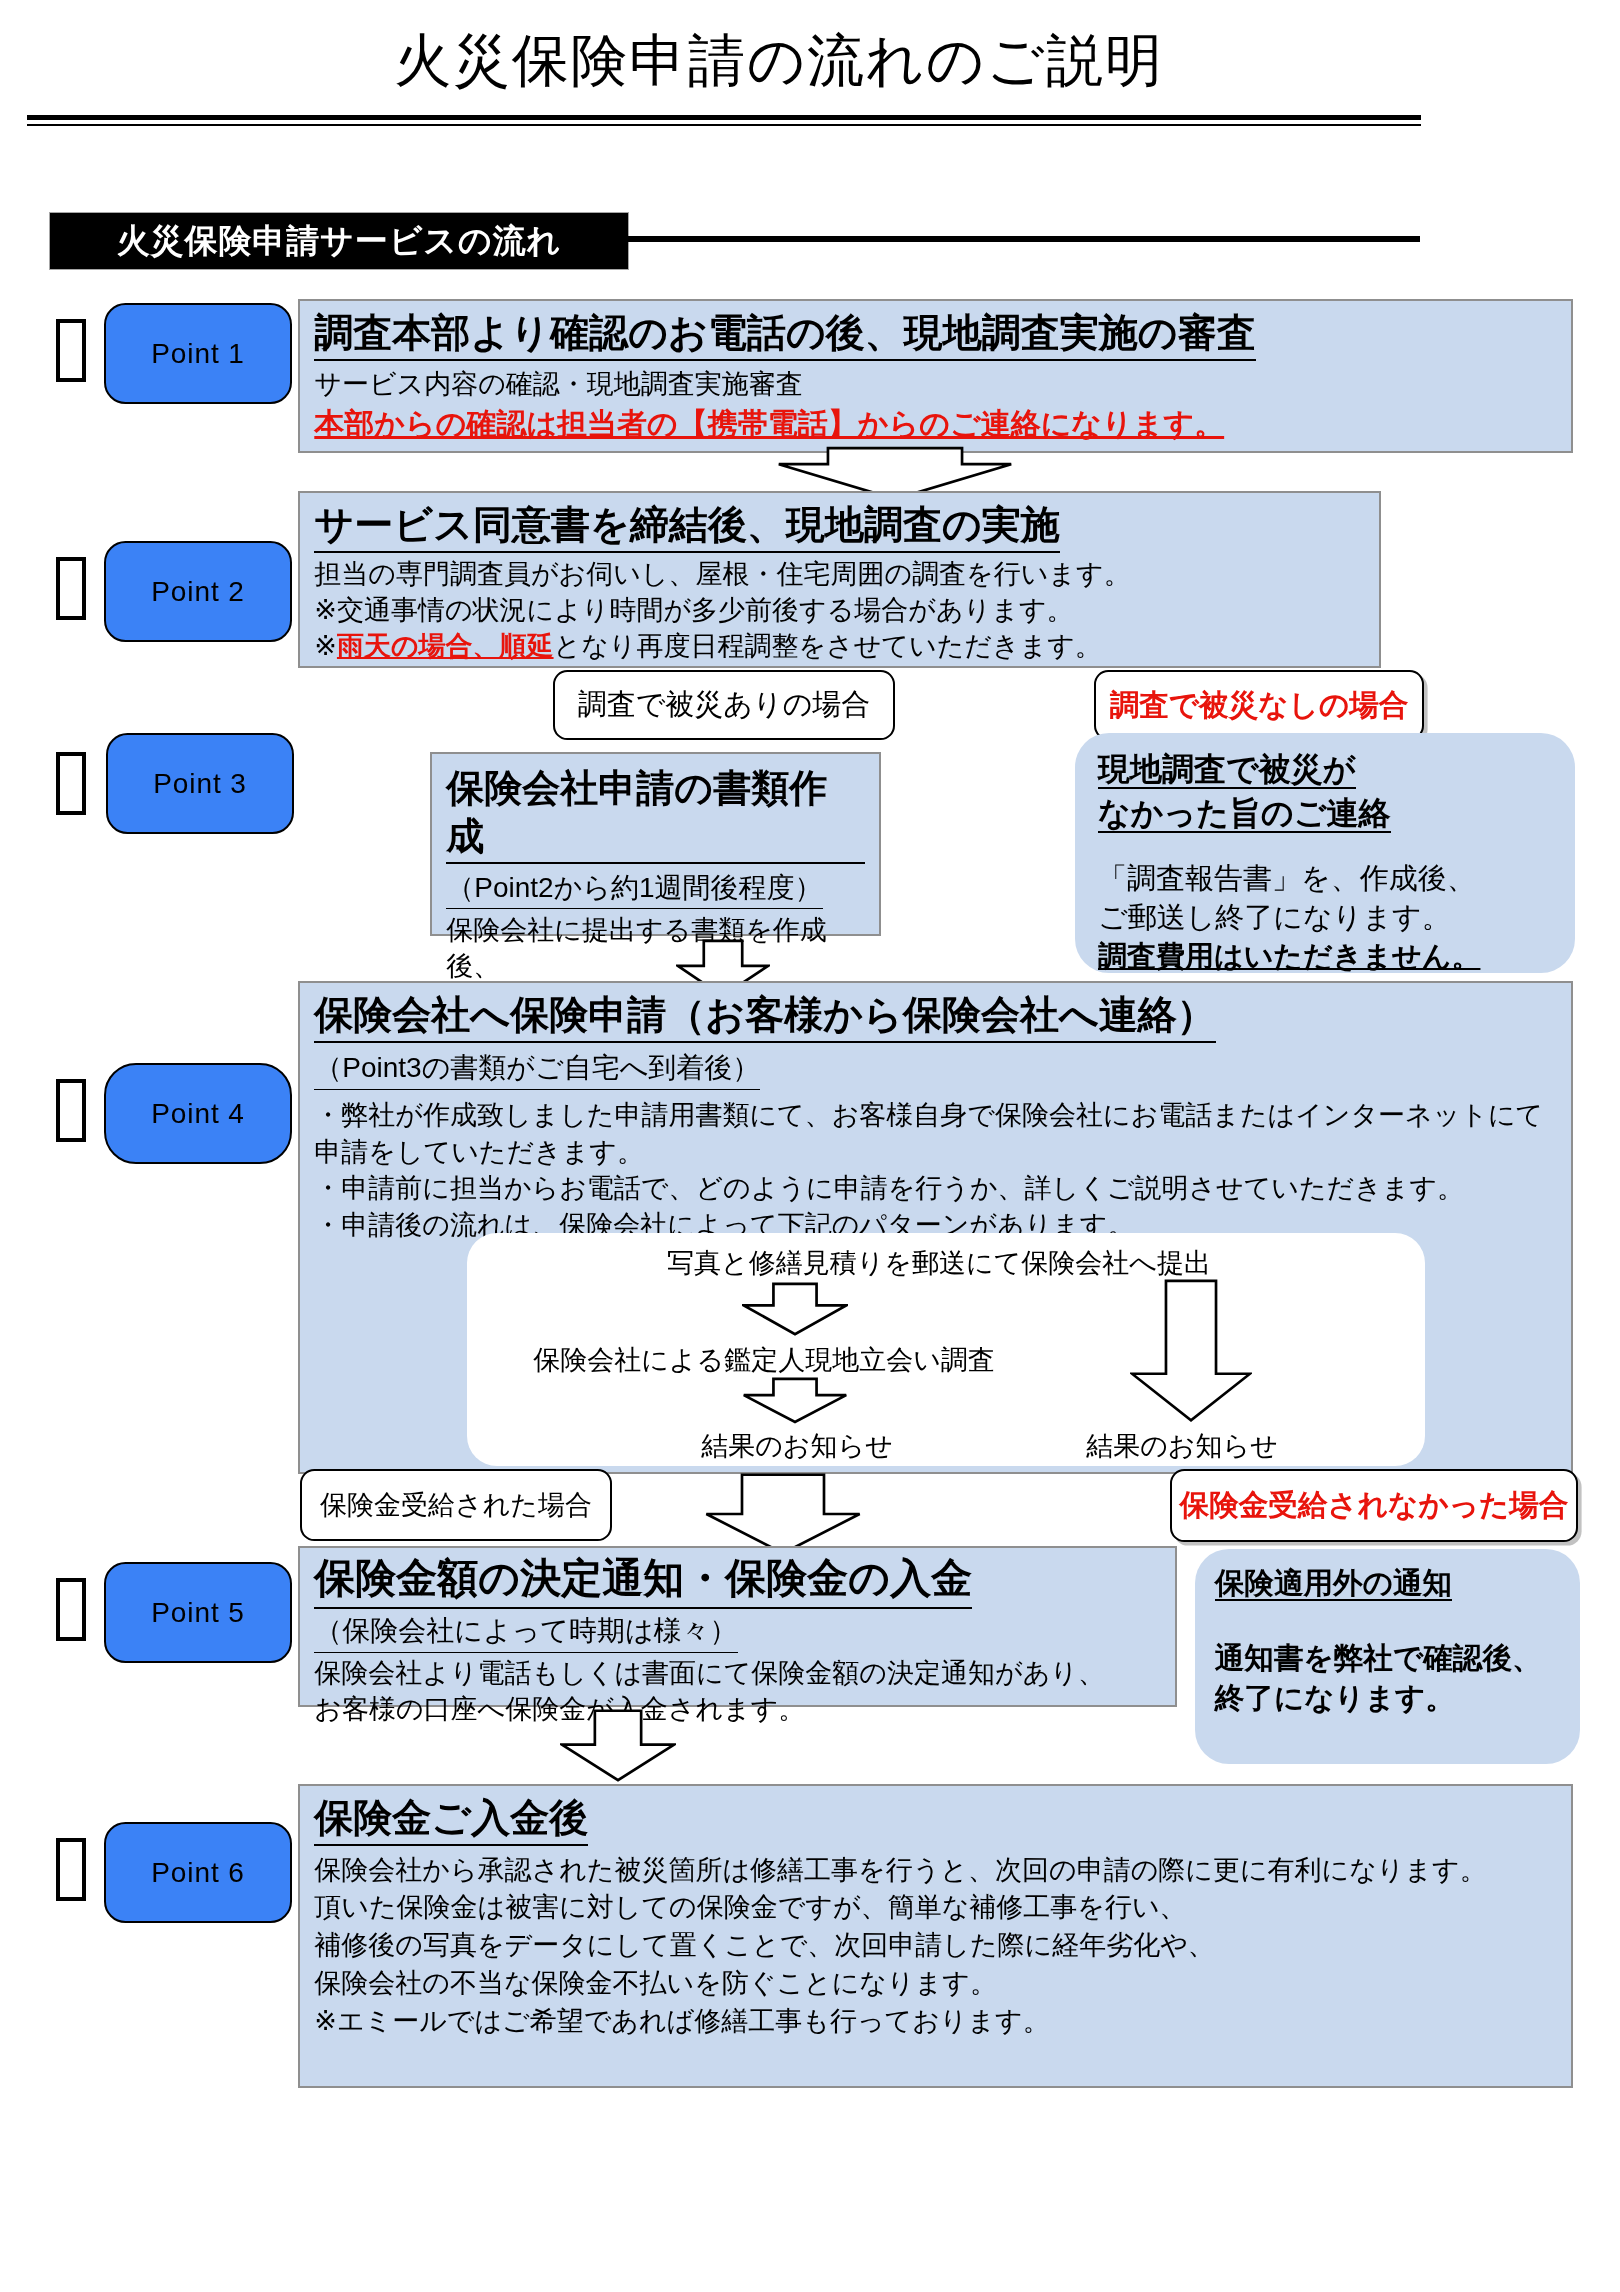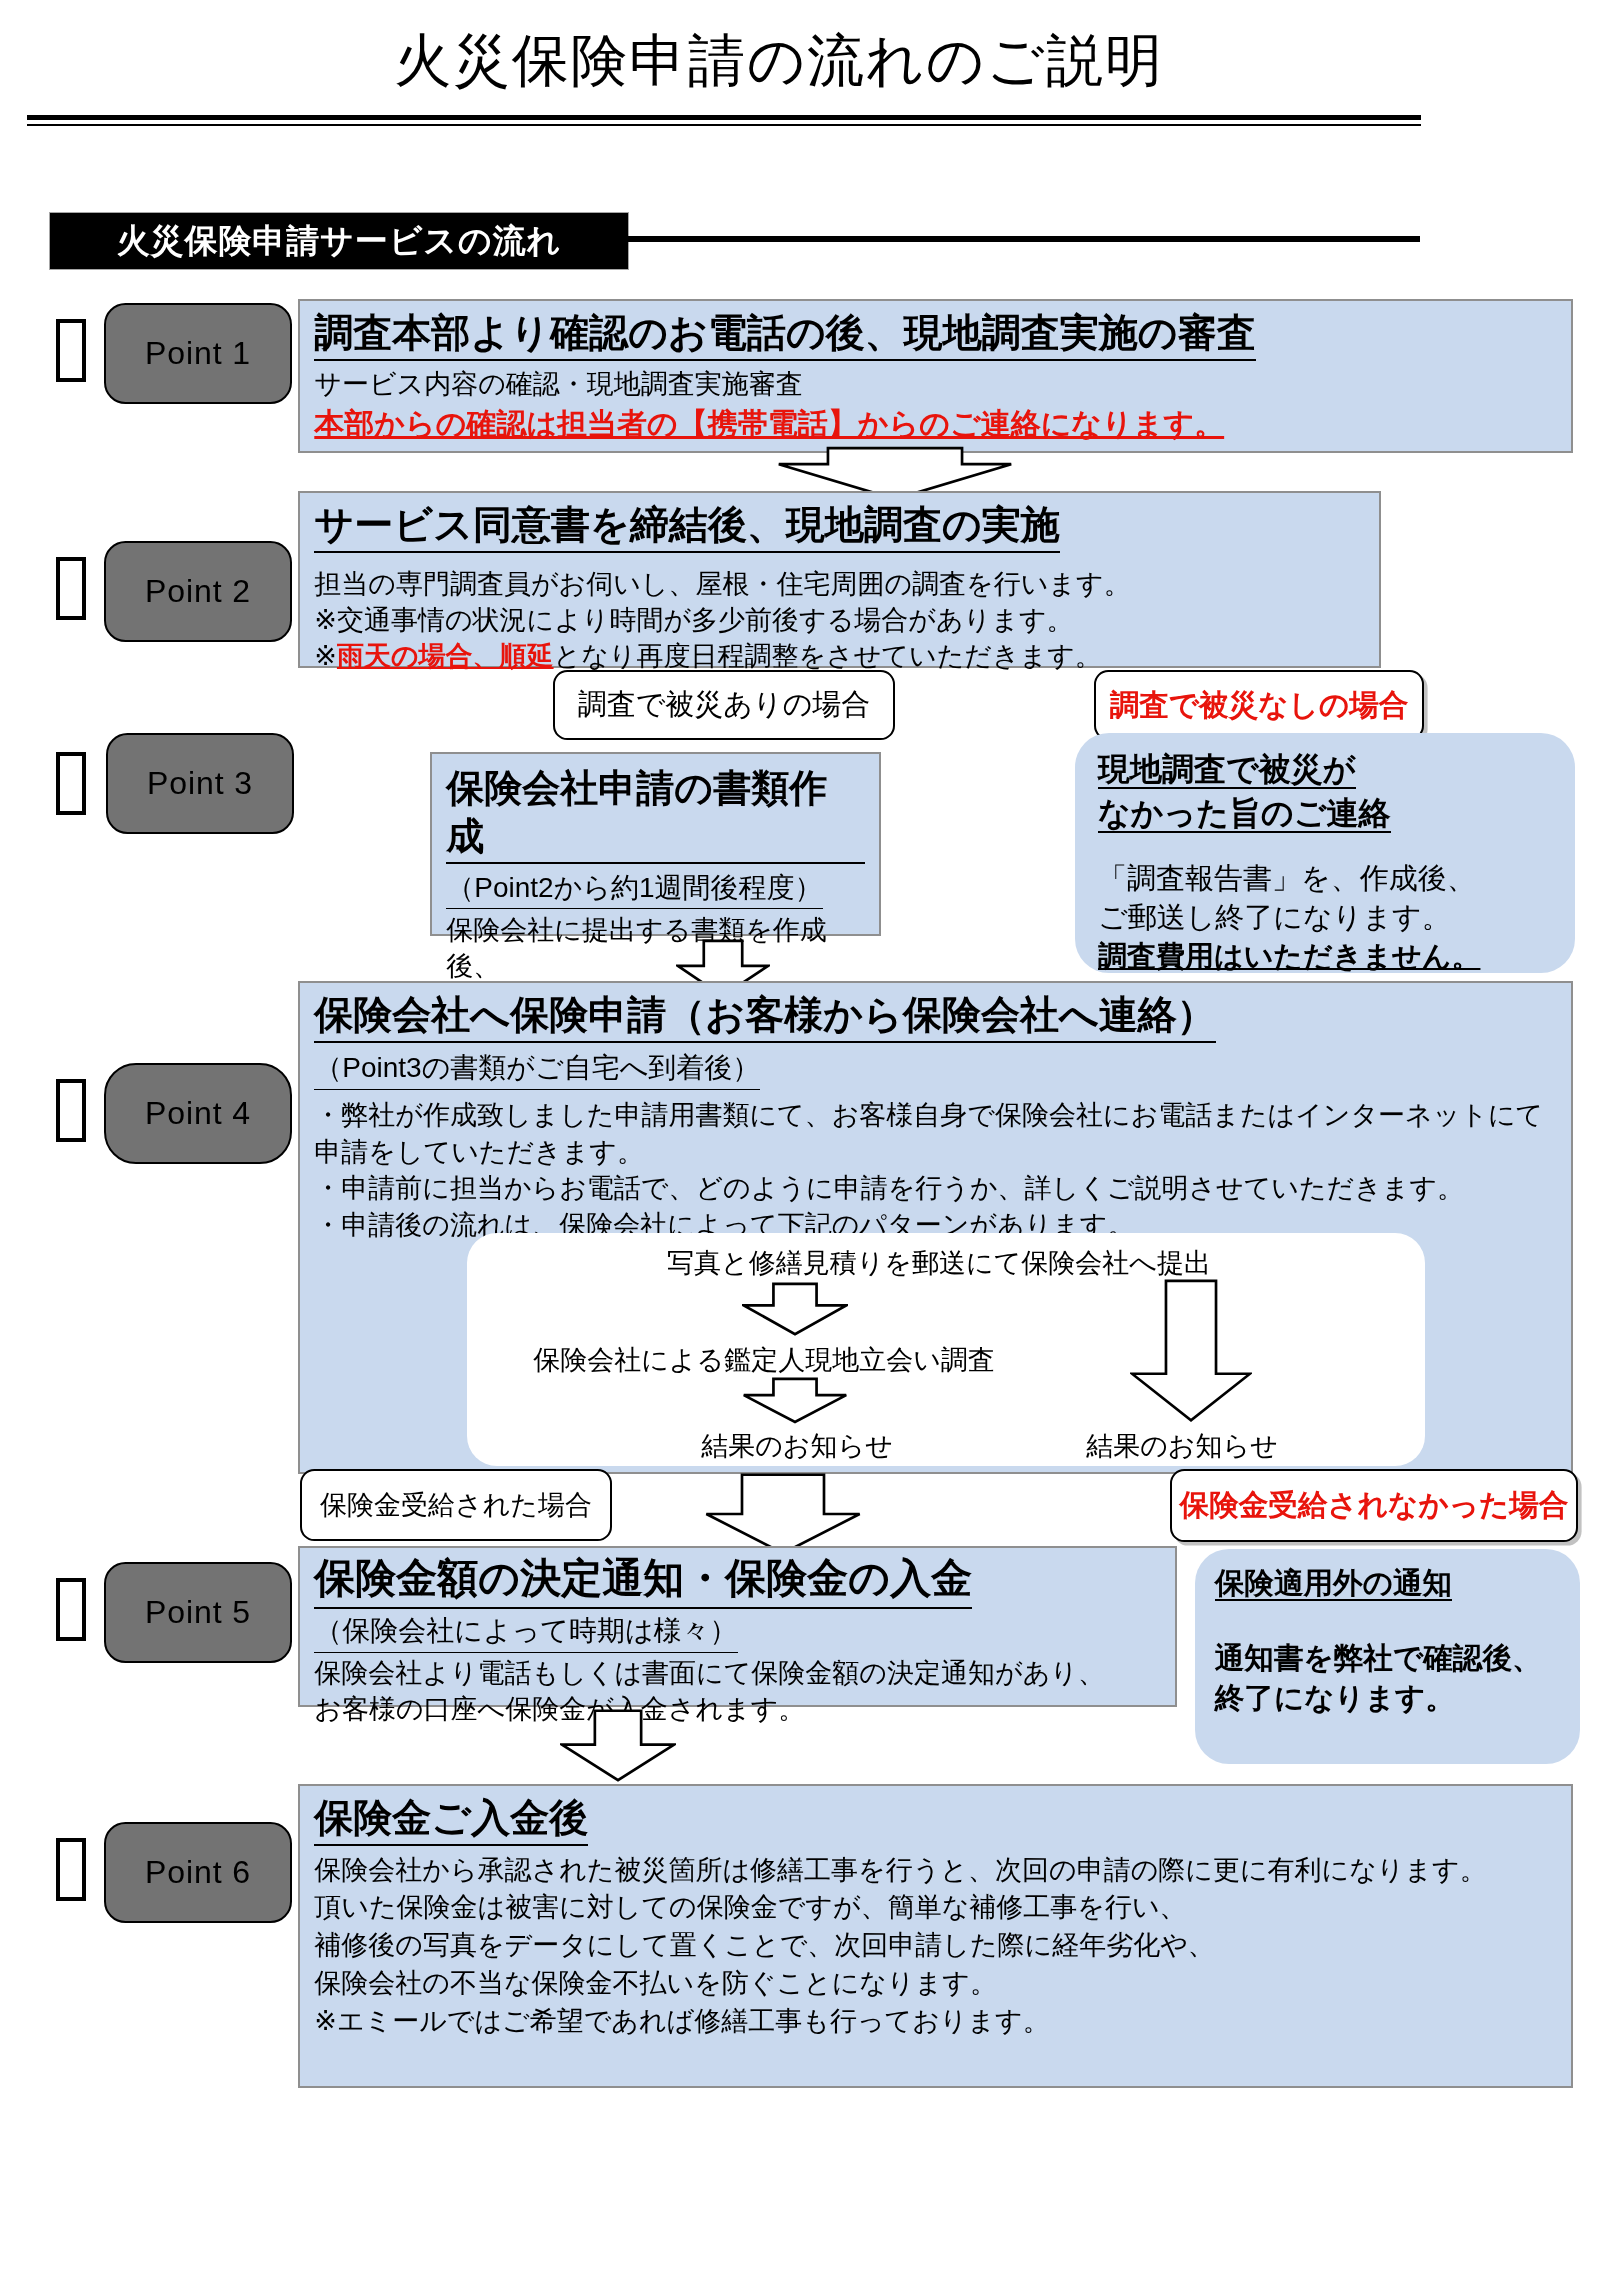--- a/index.html
+++ b/index.html
@@ -11,22 +11,22 @@
   
   #page-title{top:23px;left:0;width:1558px;text-align:center;font-size:57px;font-weight:normal;letter-spacing:1.8px;}
   #rule-thick{top:115px;left:27px;width:1394px;height:4.5px;background:#000;}
   #rule-thin{top:124px;left:27px;width:1394px;height:1.8px;background:#000;}
   #section-bar{top:212px;left:49px;width:578px;height:56px;background:#000;border:1.8px solid #a6a6a6;
     color:#fff;font-size:33px;font-weight:bold;display:flex;align-items:center;justify-content:center;letter-spacing:0.9px;}
   #section-line{top:236px;left:627px;width:793px;height:6.3px;background:#000;}
 
   
   .tofu{width:30px;height:63px;border:4.5px solid #000;background:#fff;box-sizing:border-box;}
-  .pointbox{width:184px;height:97px;border:2.7px solid #000;border-radius:21.5px;background:#737373;
-    display:flex;align-items:center;justify-content:center;font-size:32px;letter-spacing:0.9px;}
+  .pointbox{width:184px;height:97px;border:2.7px solid #000;border-radius:21.5px;background:#3b82f6;
+    display:flex;align-items:center;justify-content:center;font-size:28px;letter-spacing:0.9px;}
 
   
   .bluebox{background:#c9d9ee;border:2.7px solid #8f8f8f;box-sizing:border-box;padding:7.2px 14.3px;}
   .roundblue{background:#c9d9ee;border-radius:34px;box-sizing:border-box;}
 
   .box-title{font-size:39px;font-weight:bold;line-height:1.26;}
   .box-title .u, .sub .u{border-bottom:2.7px solid #000;padding-bottom:1.8px;display:inline-block;}
   .sub{font-size:28px;line-height:1.32;}
   .sub .u{border-bottom:1.8px solid #000;}
   .body-line{font-size:27px;line-height:1.33;}
@@ -67,21 +67,21 @@
   <div class="abs" style="left:777px;top:446px;">
     <svg width="236" height="56" viewBox="0 0 264 62">
         <polygon points="57,2 207,2 207,20 262,20 132,59 2,20 57,20" fill="#fff" stroke="#000" stroke-width="3"></polygon>
       </svg>
   </div>
 
   <div class="abs tofu" style="left:56px;top:557px;"></div>
   <div class="abs pointbox" style="left:104px;top:541px;">Point 2</div>
   <div class="abs bluebox" style="left:298px;top:491px;width:1083px;height:177px;">
     <div class="box-title"><span class="u">サービス同意書を締結後、現地調査の実施</span></div>
-    <div class="body-line" style="margin-top:14px;">担当の専門調査員がお伺いし、屋根・住宅周囲の調査を行います。</div>
+    <div class="body-line" style="margin-top:4px;">担当の専門調査員がお伺いし、屋根・住宅周囲の調査を行います。</div>
     <div class="body-line">※交通事情の状況により時間が多少前後する場合があります。</div>
     <div class="body-line"><span>※</span><span class="red bold">雨天の場合、順延</span><span>となり再度日程調整をさせていただきます。</span></div>
   </div>
 
   <div class="abs badge" style="left:553px;top:670px;width:342px;height:70px;">
     <span class="t">調査で被災ありの場合</span>
   </div>
   <div class="abs badge shadowed" style="left:1094px;top:670px;width:330px;height:70px;">
     <span class="t redbold">調査で被災なしの場合</span>
   </div>

